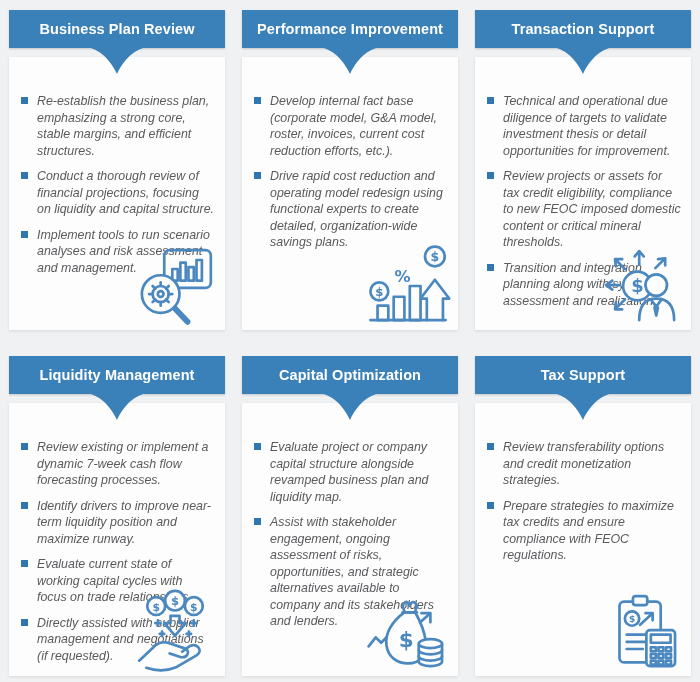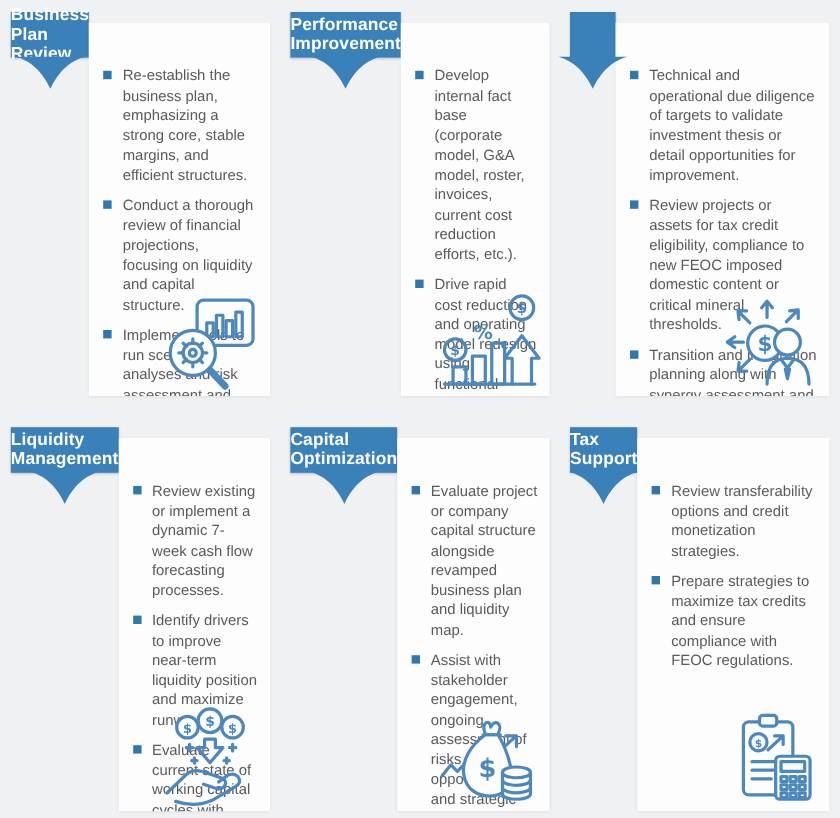--- a/index.html
+++ b/index.html
@@ -9,21 +9,21 @@
     background:var(--page-bg,#f0f1f2);
     overflow:hidden;
     font-family:"Liberation Sans", sans-serif;
     padding:10px 9px 6px 9px;
     display:grid;
     grid-template-columns:repeat(3,1fr);
     grid-template-rows:1fr 1fr;
     column-gap:17px;
     row-gap:26px;
   }
-  .card{ display:flex; flex-direction:row; min-height:0; }
+  .card{ display:flex; flex-direction:column; min-height:0; }
   .banner{
     position:relative;
     height:38px; flex:0 0 38px;
     background:var(--banner-blue,#3a80b9);
     display:flex; align-items:center; justify-content:center;
     box-shadow:0 1px 2px rgba(0,0,0,.18);
   }
   .banner-title{
     color:#ffffff; font-weight:bold; font-size:14.5px; letter-spacing:.1px;
   }
@@ -32,21 +32,21 @@
     z-index:3; line-height:0;
   }
   .body{
     position:relative;
     margin-top:9px; flex:1 1 auto;
     background:#fdfdfe;
     box-shadow:0 1px 3px rgba(0,0,0,.10);
     padding:36px 10px 6px 12px;
     overflow:hidden;
   }
-  ul.bullets{ list-style:none; }
+  ul.bullets{ list-style:none;font-style:italic; }
   ul.bullets li{
     display:flex; align-items:flex-start; gap:9px;
     margin-bottom:9px;
   }
   .sq{
     flex:0 0 7px; width:7px; height:7px; margin-top:4px;
     background:var(--bullet-blue,#2f77b0);
   }
   .bt{
     color:var(--text-gray,#595a5c);
@@ -148,20 +148,21 @@
           <circle class="ic" cx="78" cy="15" r="11"></circle>
           <text class="ic-txt" x="78" y="20" font-size="14" text-anchor="middle">$</text>
           <text class="ic-txt" x="42" y="44" font-size="18" text-anchor="middle">%</text>
         </svg>
       </span>
     </div>
   </section>
 
   <section class="card">
     <div class="banner">
+      <span class="banner-title">Transaction Support</span>
       <span class="banner-arrow">
         <svg width="58" height="27" viewBox="0 0 58 27">
             <use href="#sym-arrow"></use>
           </svg>
       </span>
     </div>
     <div class="body">
       <ul class="bullets">
           <li>
             <span class="sq"></span>

